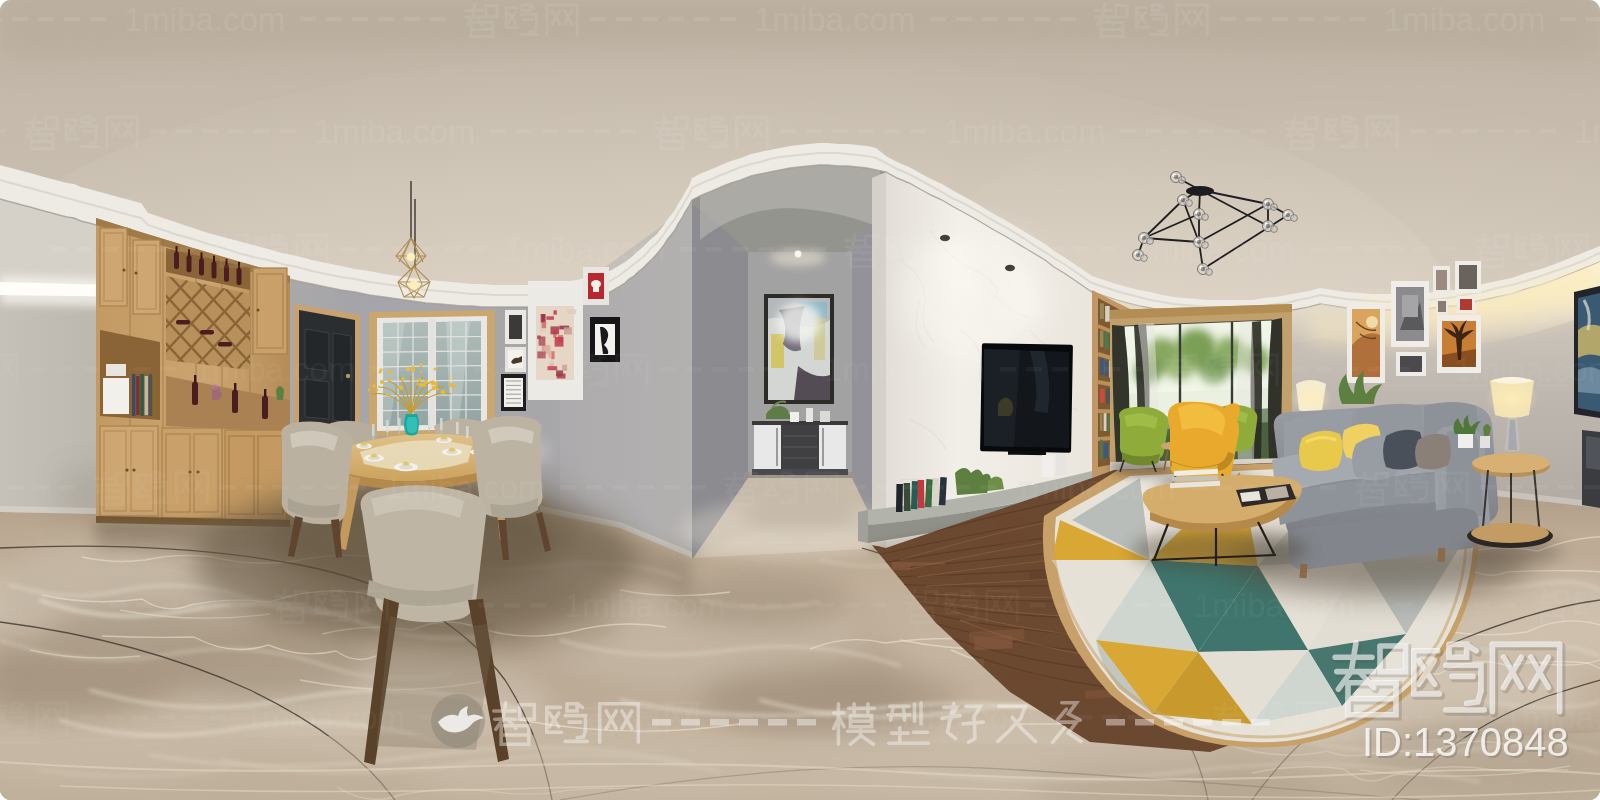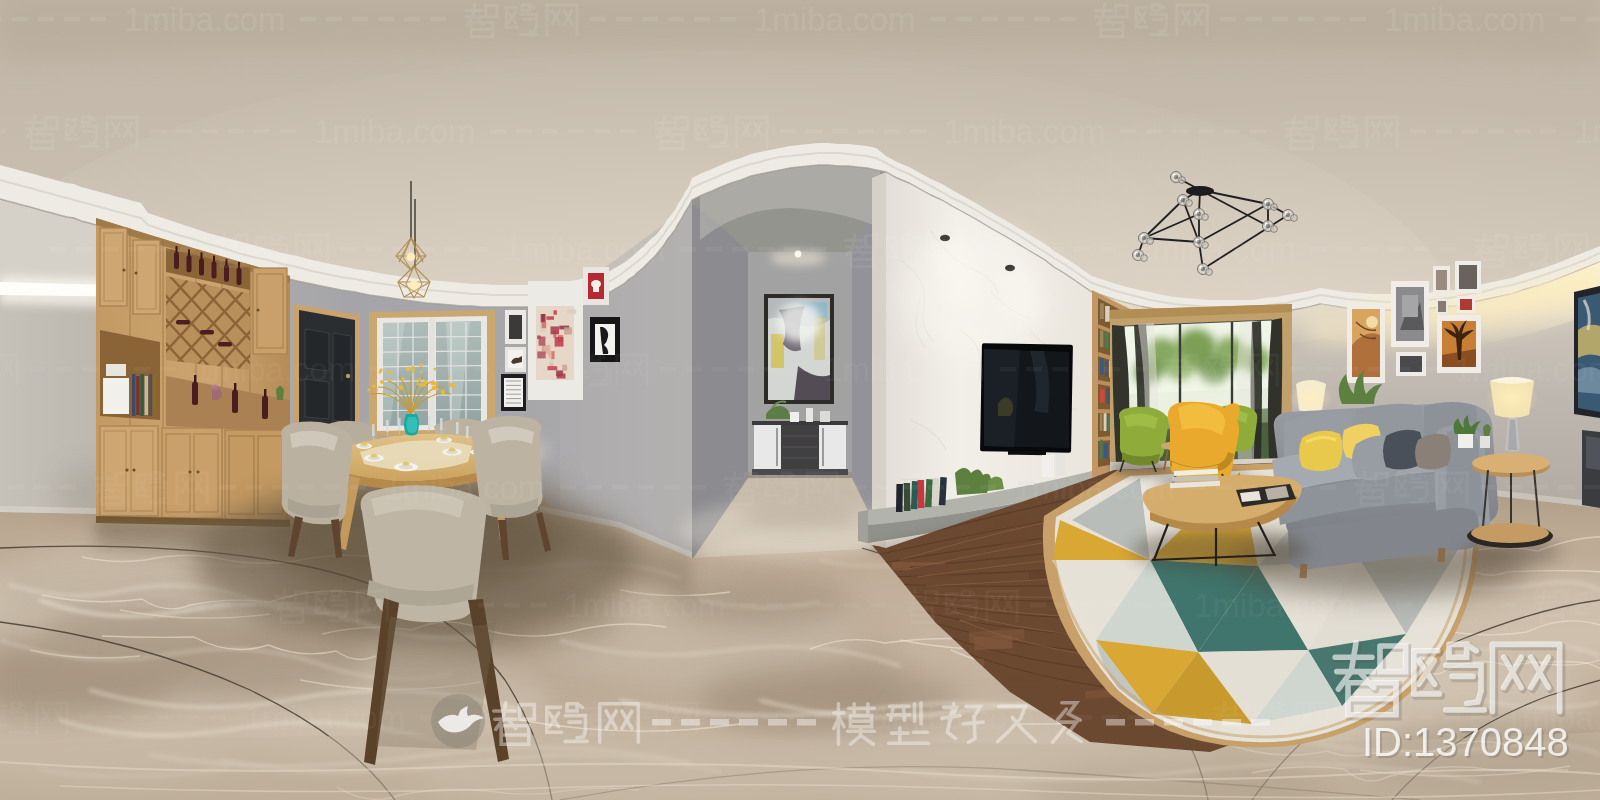--- a/index.html
+++ b/index.html
@@ -1,14 +1,14 @@
 <!DOCTYPE html>
 <html><head><meta charset="utf-8">
 <style>html,body{margin:0;padding:0;}
-#stage{position:relative;width:1600px;height:800px;overflow:hidden;font-family:"Liberation Sans",sans-serif;background:#d8cfc2;}
+#stage{position:relative;width:1600px;height:800px;overflow:hidden;font-family:"Liberation Sans",sans-serif;background:#d8cfc2;border-radius:11px;}
 </style></head><body>
 <div id="stage">
 <svg width="1600" height="800" viewBox="0 0 1600 800">
 <defs>
 <linearGradient id="ceil" x1="0" y1="0" x2="0" y2="1">
  <stop offset="0" stop-color="#bfb4a5"></stop>
           <stop offset="0.5" stop-color="#d2c8ba"></stop>
           <stop offset="1" stop-color="#d9d0c2"></stop>
 </linearGradient>
 <radialGradient id="ceilglow" cx="0.5" cy="0.7" r="0.72">

